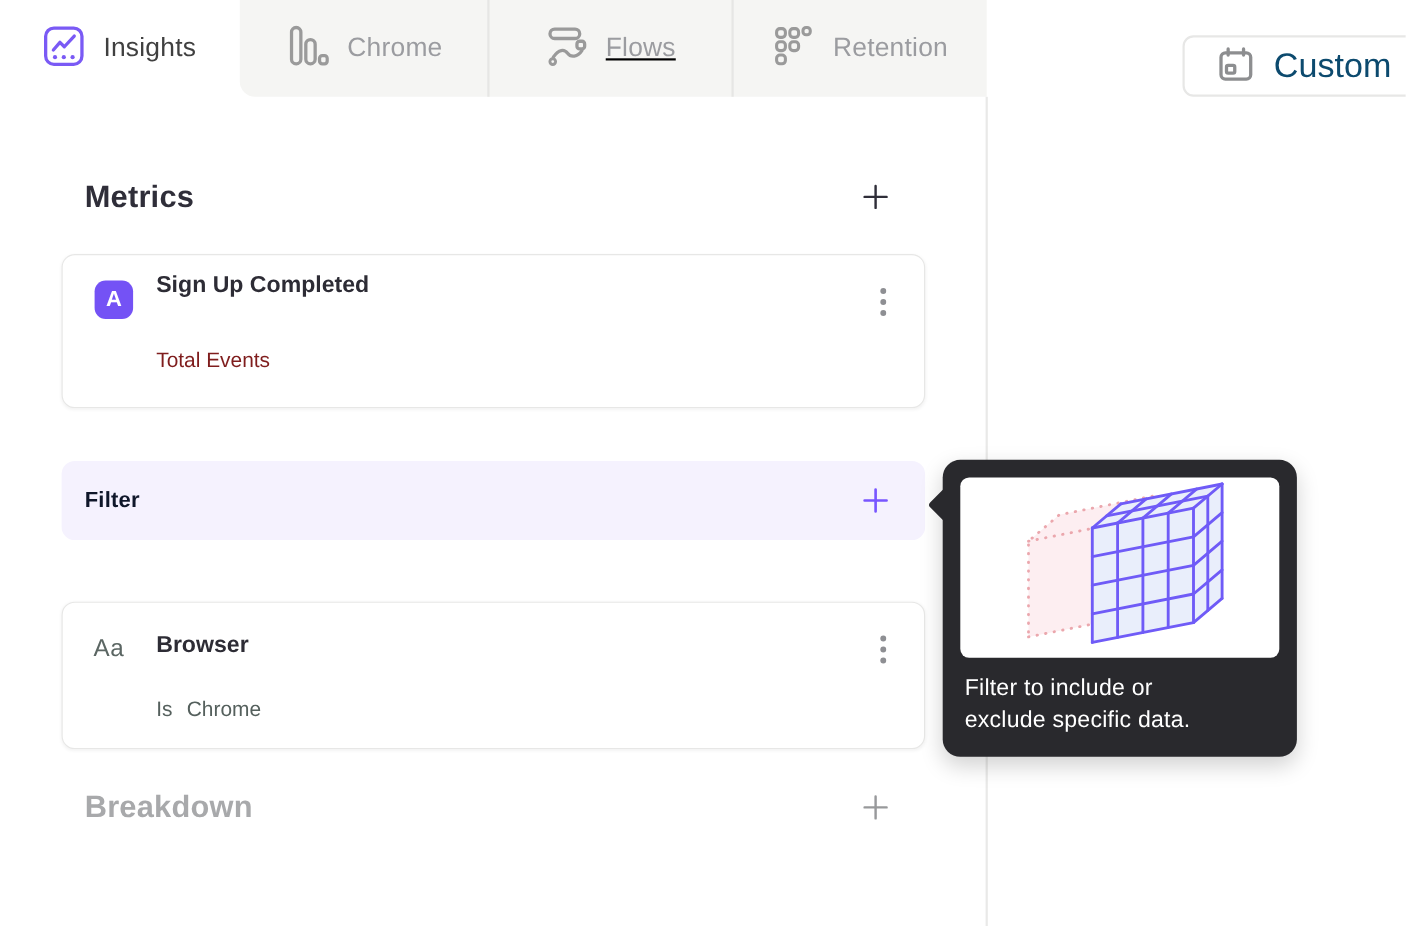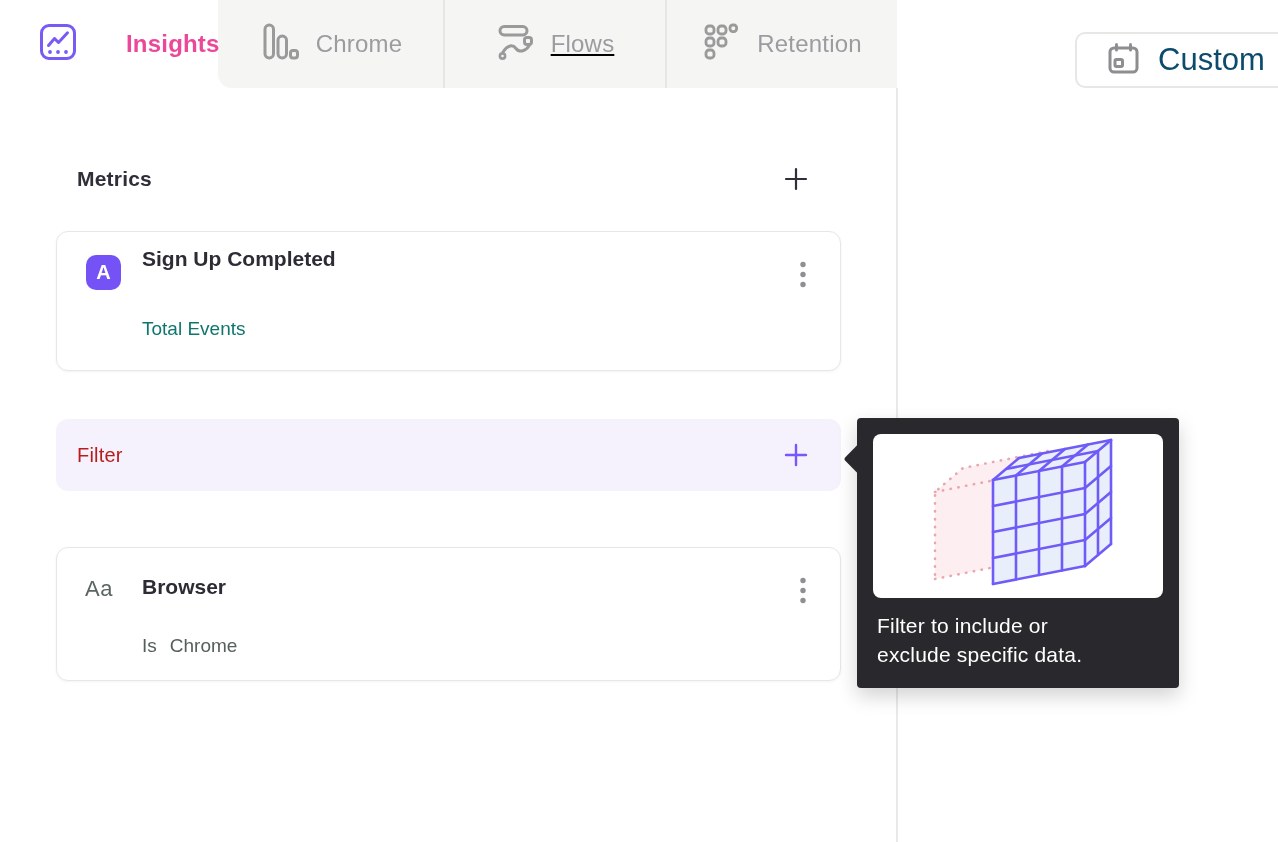--- a/index.html
+++ b/index.html
@@ -7,69 +7,69 @@
   body { font-family:"Liberation Sans", sans-serif; background:#ffffff; }
   .screen { position:relative; width:1278px; height:842px; overflow:hidden; background:#ffffff; }
 
   
   .tabstrip-bg { position:absolute; left:218px; top:0; width:679px; height:88px;
                  background:#f5f5f3; border-bottom-left-radius:14px; }
   .tab-divider { position:absolute; top:0; width:2px; height:88px; background:#e6e6e4; }
   .tab { position:absolute; top:0; height:88px; display:flex; align-items:center;
          gap:17px; cursor:pointer; }
   .tab-label { font-size:24px; color:#9b9ca0; font-weight:500; letter-spacing:.2px; }
-  .tab-active .tab-label { color:#ec4899; font-weight:700;margin-left:32px; }
+  .tab-active .tab-label { color:#404040; font-weight:400; }
   .tab-center { justify-content:center; }
 
   
   .custom-btn { position:absolute; left:1075px; top:32px; width:230px; height:56px;
                 background:#ffffff; border:2px solid #e7e7e6; border-radius:10px;
                 display:flex; align-items:center; gap:18px; padding-left:30px; cursor:pointer; }
   .custom-label { font-size:31px; color:#0c4a6e; }
 
   
   .divider-v { position:absolute; left:896px; top:88px; width:2px; height:754px; background:#e9e9e8; }
 
   
   .section-header { position:absolute; left:56px; width:785px; height:46px;
                     display:flex; align-items:center; justify-content:space-between;
                     padding:0 31px 0 21px; }
-  .section-title { font-size:21px; font-weight:700; color:#2f2e39; letter-spacing:.2px; }
+  .section-title { font-size:28px; font-weight:700; color:#2f2e39; letter-spacing:.2px; }
   .section-title.muted { color:#a8a9ab; }
   .add-btn { width:28px; height:28px; display:flex; align-items:center; justify-content:center;
              cursor:pointer; background:none; border:none; }
 
   
   .card { position:absolute; left:56px; width:785px; background:#ffffff;
           border:1px solid #e7e7e6; border-radius:12px;
           box-shadow:0 1px 3px rgba(0,0,0,0.05); }
   .badge-a { position:absolute; left:29px; top:23px; width:35px; height:35px;
              background:#7452f5; border-radius:10px; color:#ffffff;
              display:flex; align-items:center; justify-content:center;
              font-size:20px; font-weight:700; }
   .card-title { position:absolute; left:85px; font-size:21px; font-weight:600; color:#2d2c35; }
-  .card-sub { position:absolute; left:85px; font-size:19px; color:#0f766e; }
+  .card-sub { position:absolute; left:85px; font-size:19px; color:#7f1d1d; }
   .kebab { position:absolute; left:739px; top:27px; width:14px; height:32px;
            display:flex; align-items:center; justify-content:center; cursor:pointer;
            background:none; border:none; }
   .type-icon-text { position:absolute; left:28px; top:28px; font-size:22px;
                     color:#5b6663; font-weight:500; letter-spacing:.5px; }
   .op-row { position:absolute; left:85px; display:flex; gap:13px; }
   .op-row span { font-size:19px; color:#55605d; }
 
   
   .filter-row { position:absolute; left:56px; top:419px; width:785px; height:72px;
                 background:#f5f2fe; border-radius:12px;
                 display:flex; align-items:center; justify-content:space-between;
                 padding:0 31px 0 21px; }
-  .filter-title { font-size:20px; font-weight:400; color:#b91c1c; letter-spacing:.2px; }
+  .filter-title { font-size:20px; font-weight:700; color:#0f172a; letter-spacing:.2px; }
 
   
   .tooltip { position:absolute; left:857px; top:418px; width:322px; height:270px;
-             background:#29292d; border-radius:4px;
+             background:#29292d; border-radius:16px;
              box-shadow:0 8px 20px rgba(0,0,0,0.18);padding-left:40px; }
   .tooltip-arrow { position:absolute; left:-9px; top:30px; width:22px; height:22px;
                    background:#29292d; border-radius:3px; transform:rotate(45deg); }
   .tooltip-illustration { position:absolute; left:16px; top:16px; width:290px; height:164px;
                           background:#ffffff; border-radius:8px; overflow:hidden; }
   .tooltip-text { position:absolute; left:20px; top:193px; font-size:21px; line-height:29px;
                   color:#ffffff; font-weight:500; letter-spacing:.2px; }
 </style>
 </head>
 <body>
@@ -184,20 +184,28 @@
         <circle cx="3" cy="13.5" r="2.7" fill="#8e8f93"></circle>
         <circle cx="3" cy="23.5" r="2.7" fill="#8e8f93"></circle>
       </svg>
     </button>
     <div class="op-row" style="top:87px;">
       <span>Is</span>
       <span>Chrome</span>
     </div>
   </div>
 
+  <div class="section-header" style="top:711px;">
+    <span class="section-title muted">Breakdown</span>
+    <button class="add-btn">
+      <svg width="26" height="26" viewBox="0 0 26 26">
+        <path d="M13 3 V23 M3 13 H23" stroke="#98999b" stroke-width="2.2" stroke-linecap="round" fill="none"></path>
+      </svg>
+    </button>
+  </div>
 
   <div class="tooltip">
     <div class="tooltip-arrow"></div>
     <div class="tooltip-illustration">
       <svg width="290" height="164" viewBox="0 0 290 164" fill="none">
 
         <path d="M62,145 L152,127 L180,103 L180,16 L90,34 L62,58 Z" fill="#fdeef1"></path>
         <g stroke="#eba7ad" stroke-width="2.6" stroke-linecap="round" stroke-dasharray="0.4 7.5" fill="none">
           <path d="M62,145 L152,127 L180,103 L180,16 L90,34 L62,58 Z"></path>
           <path d="M62,58 L152,40 M152,40 L152,127 M152,40 L180,16"></path>

